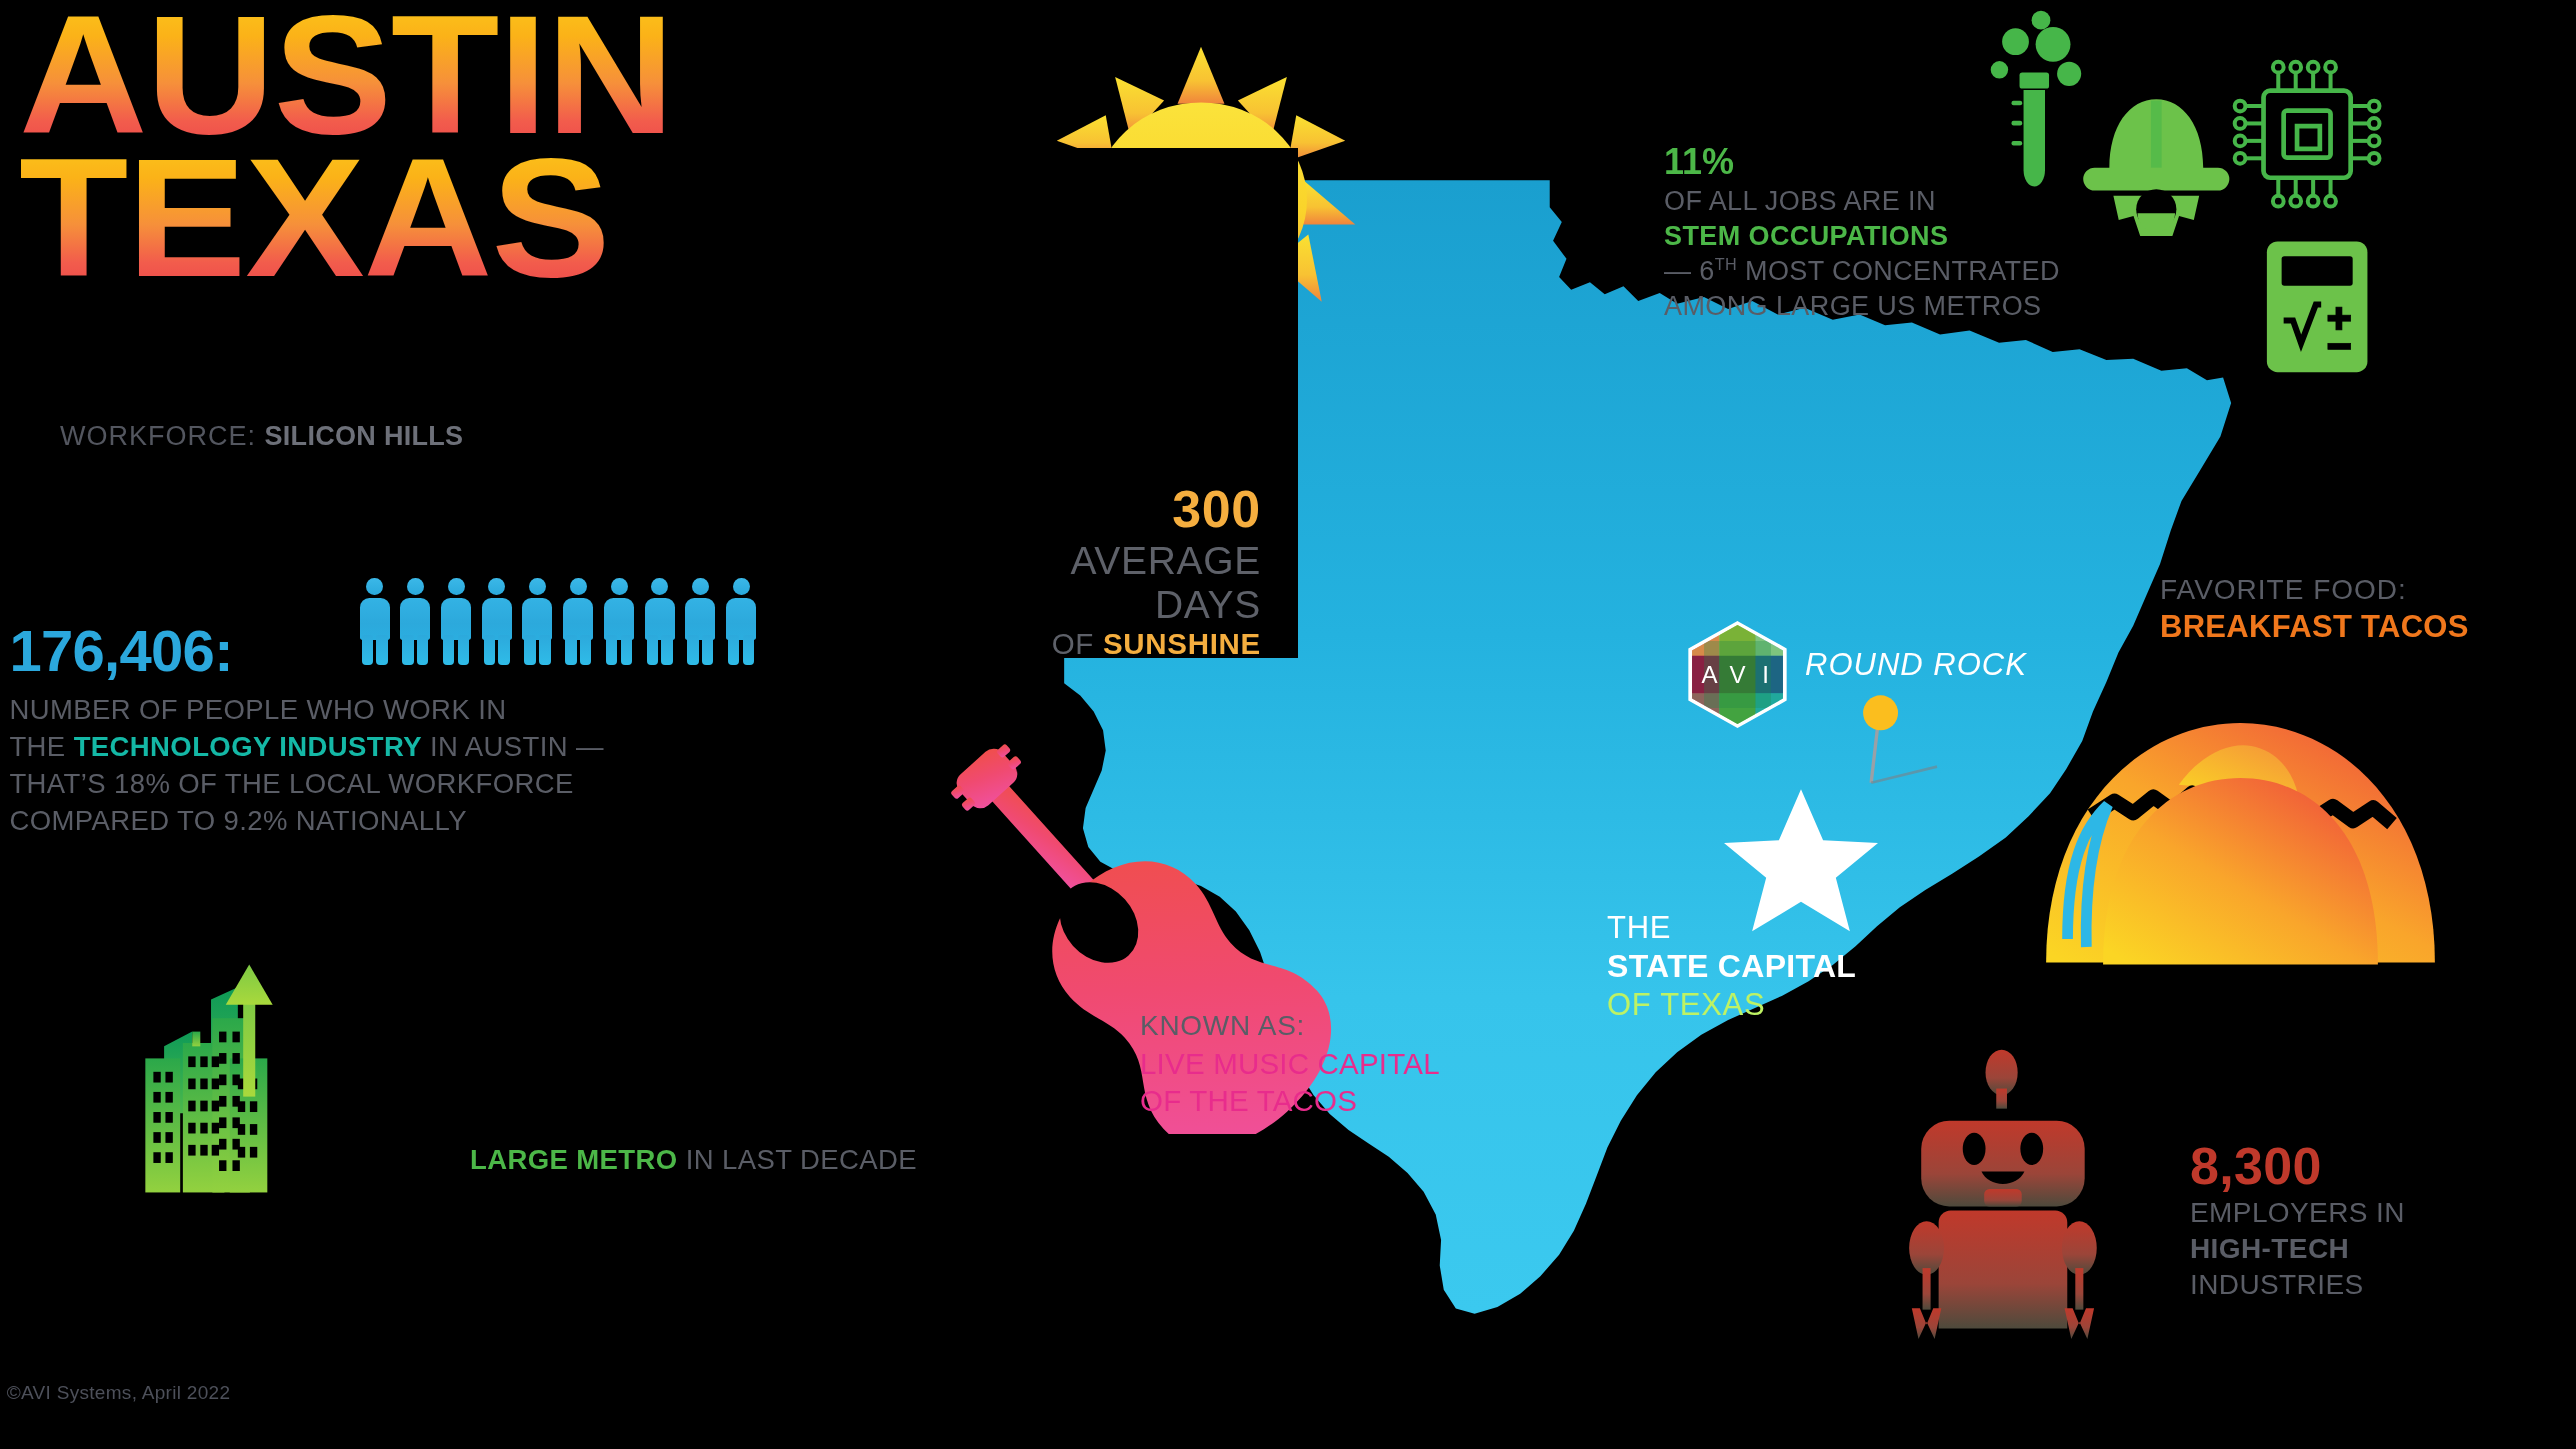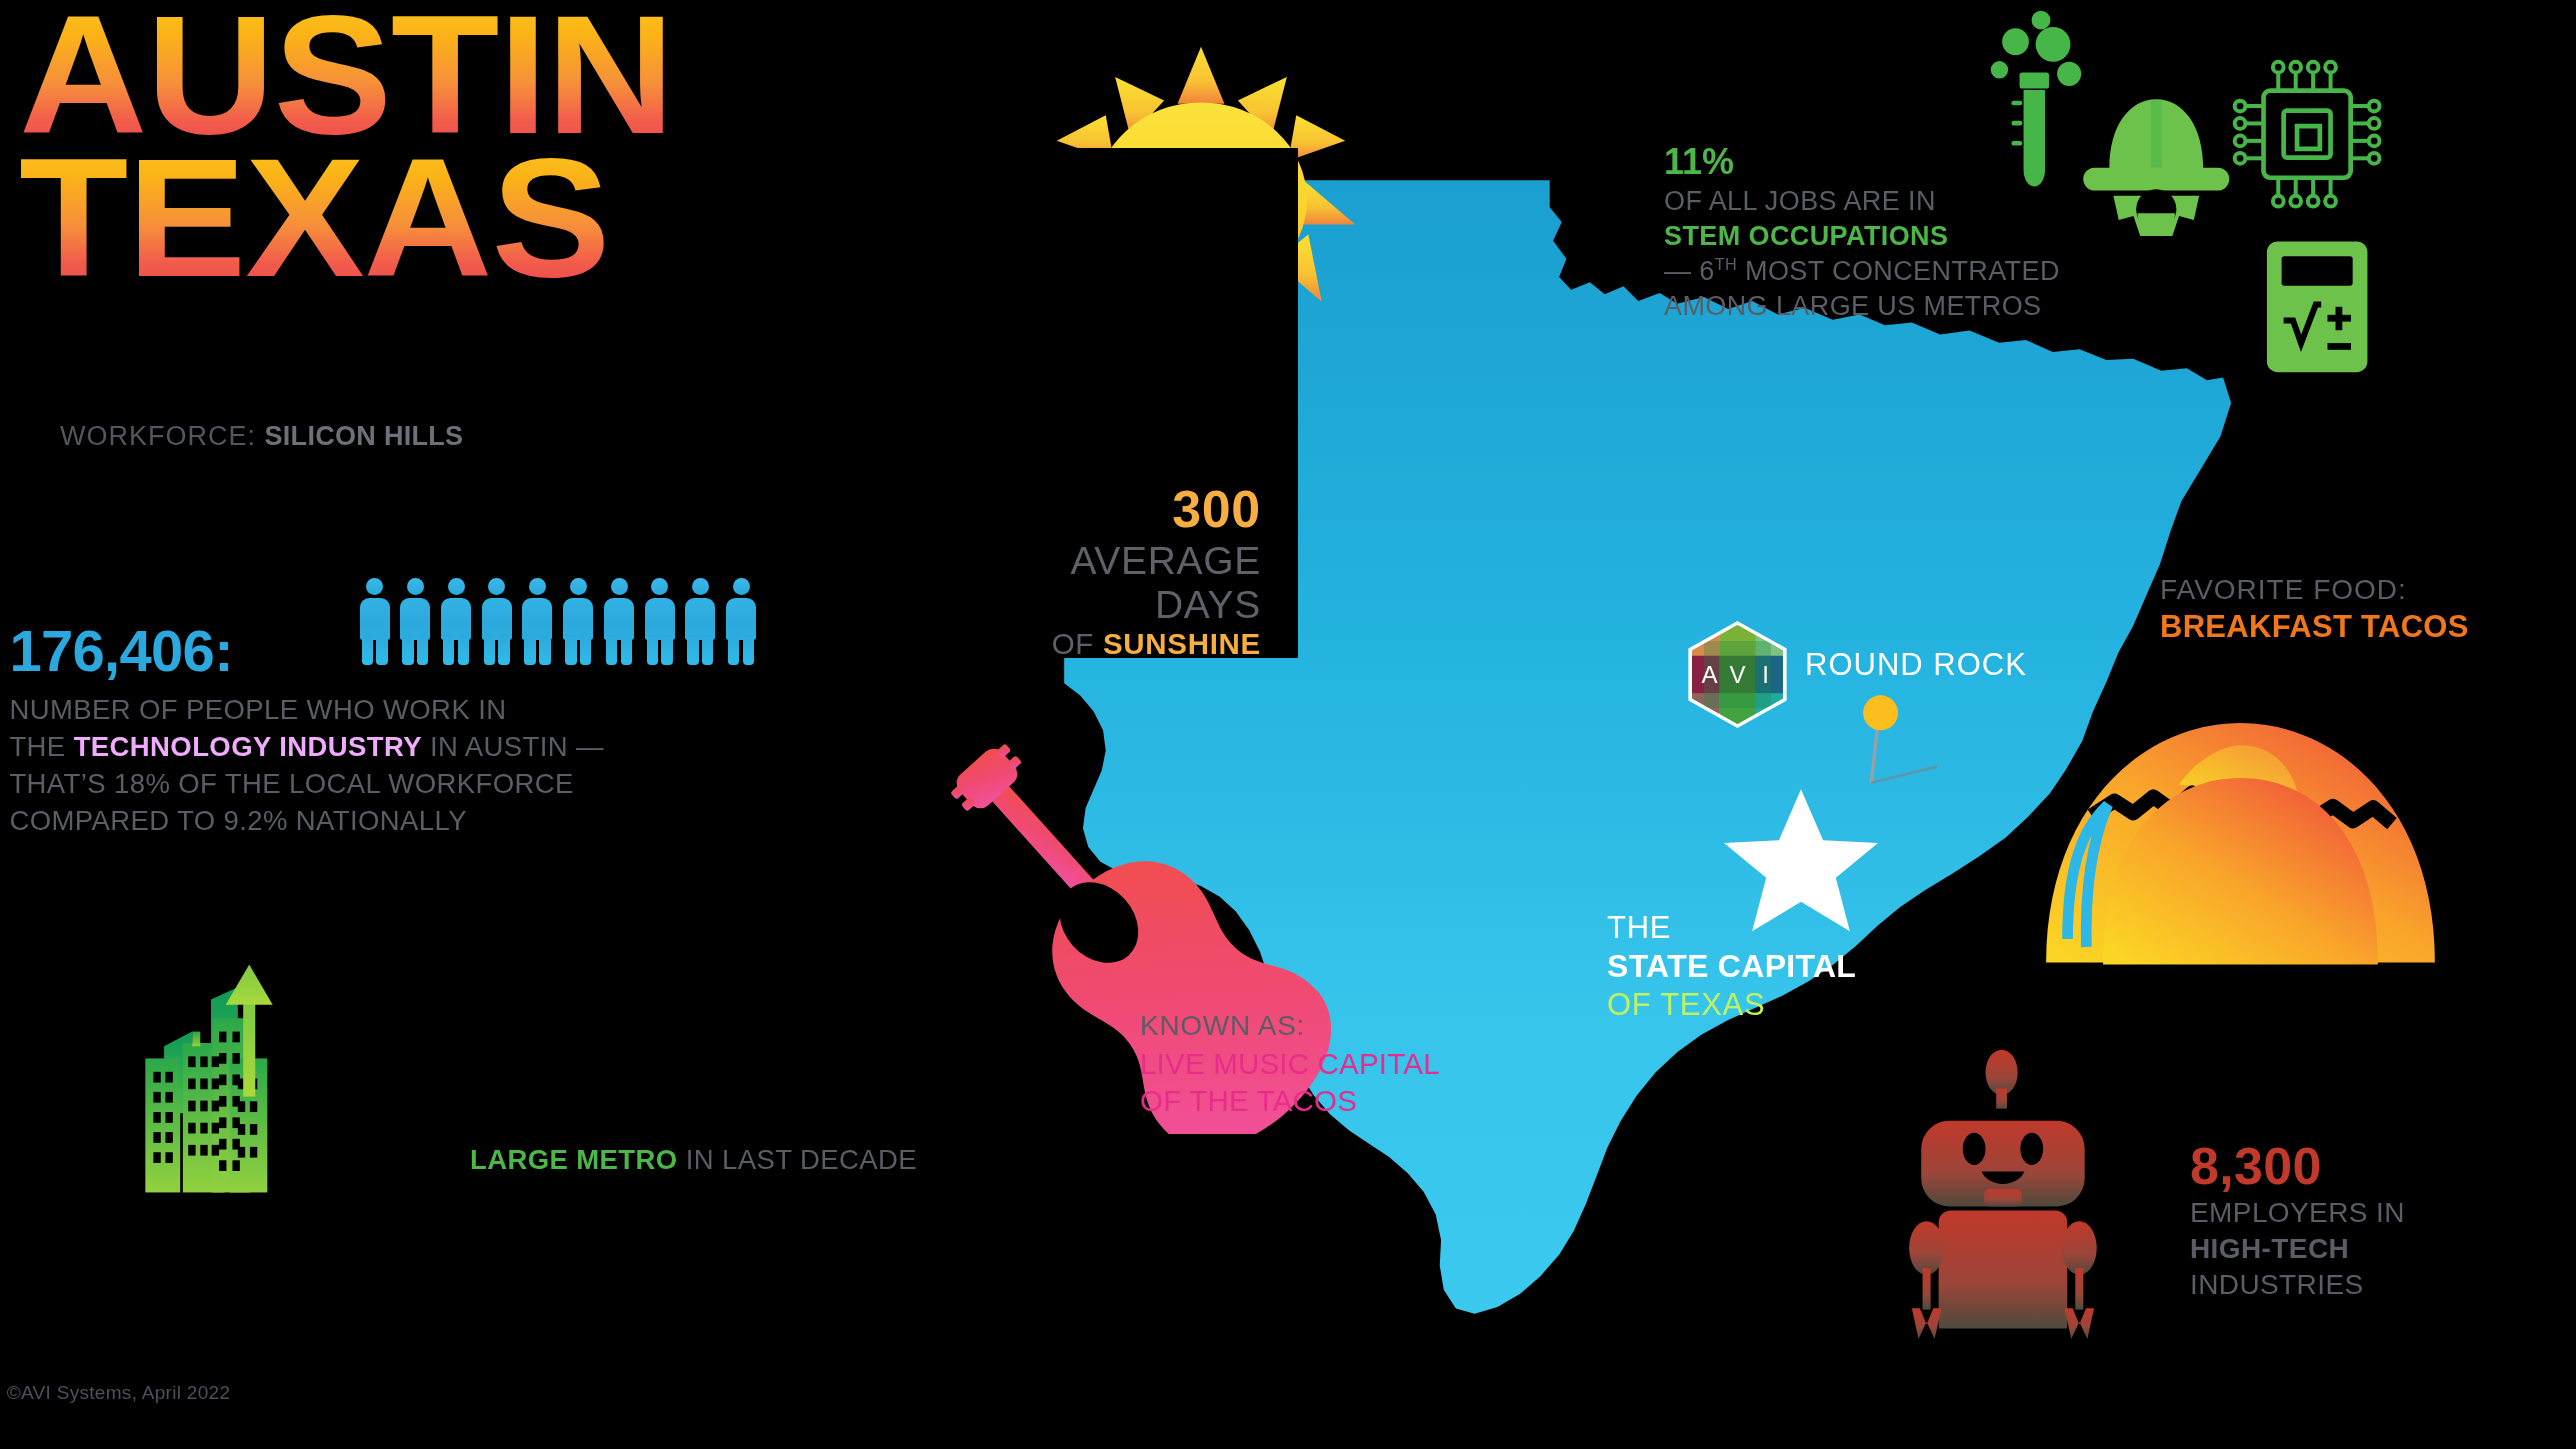--- a/index.html
+++ b/index.html
@@ -31,21 +31,21 @@
      background:linear-gradient(180deg,#3BB8E8 0%,#2AA9DC 100%);}
   .person .body{position:absolute;left:0.7px;top:19.5px;width:30px;height:42px;border-radius:9.4px 9.4px 2.7px 2.7px;
      background:linear-gradient(180deg,#33B2E4 0%,#2CA9DC 60%,#2BAEE0 100%);}
   .person .legL,.person .legR{position:absolute;top:57px;width:11.4px;height:30px;border-radius:2px 2px 4px 4px;
      background:linear-gradient(180deg,#2CA9DC 0%,#2FBCE8 100%);}
   .person .legL{left:2.7px;} .person .legR{left:17.4px;}
   #stat-people-number{position:absolute;left:9.4px;top:617px;font-size:58px;font-weight:bold;
      color:#2BA8DD;letter-spacing:-0.7px;}
   #stat-people-body{position:absolute;left:9.4px;top:692px;width:731px;font-size:27.5px;line-height:1.34;
      color:#5A5D66;letter-spacing:0.4px;}
-  #stat-people-body b{color:#f0abfc;font-weight:bold;}
+  #stat-people-body b{color:#14b8a6;font-weight:bold;}
 
   
   #city-icon{position:absolute;left:144px;top:959px;width:315px;height:235px;}
   #growth-text{position:absolute;left:470px;top:1140px;width:671px;font-size:27.5px;line-height:1.45;
      color:#5A5D66;letter-spacing:0.4px;}
   #growth-text b{font-weight:bold;}
   .green-b{color:#4CB748;}
 
   
   #map-wrap{position:absolute;left:926px;top:121px;width:1395px;height:1228px;}
@@ -68,21 +68,21 @@
   #stem-icons{position:absolute;left:1982px;top:0px;width:429px;height:389px;}
 
   
   #guitar{position:absolute;left:926px;top:691px;width:429px;height:443px;}
   #music-text{position:absolute;left:1140px;top:1010px;width:604px;}
   #music-kicker{font-size:28px;color:#5A5D66;letter-spacing:0.7px;}
   #music-title{font-size:29.5px;font-weight:normal;color:#E82C8C;line-height:1.26;letter-spacing:0.2px;margin-top:2.7px;}
 
   
   #avi-logo{position:absolute;left:1684px;top:621px;width:107px;height:107px;}
-  #round-rock{position:absolute;left:1805px;top:647px;font-size:31px;color:#fff;letter-spacing:1px;}
+  #round-rock{position:absolute;left:1805px;top:647px;font-size:31px;color:#fff;letter-spacing:1px;font-style:italic;}
   #map-pin{position:absolute;left:1851px;top:694px;width:121px;height:121px;}
   #star{position:absolute;left:1724px;top:785px;width:154px;height:148px;}
   #capital-text{position:absolute;left:1607px;top:909px;width:376px;}
   #capital-l1{font-size:31px;color:#fff;letter-spacing:0.7px;line-height:1.22;}
   #capital-l2{font-size:32px;font-weight:bold;color:#fff;letter-spacing:0.3px;line-height:1.22;}
   #capital-l3{font-size:31px;color:#bef264;letter-spacing:0.7px;line-height:1.22;}
 
   
   #taco{position:absolute;left:2026px;top:684px;width:429px;height:282px;}
   #food-text{position:absolute;left:2160px;top:574px;width:443px;text-align:left;}

